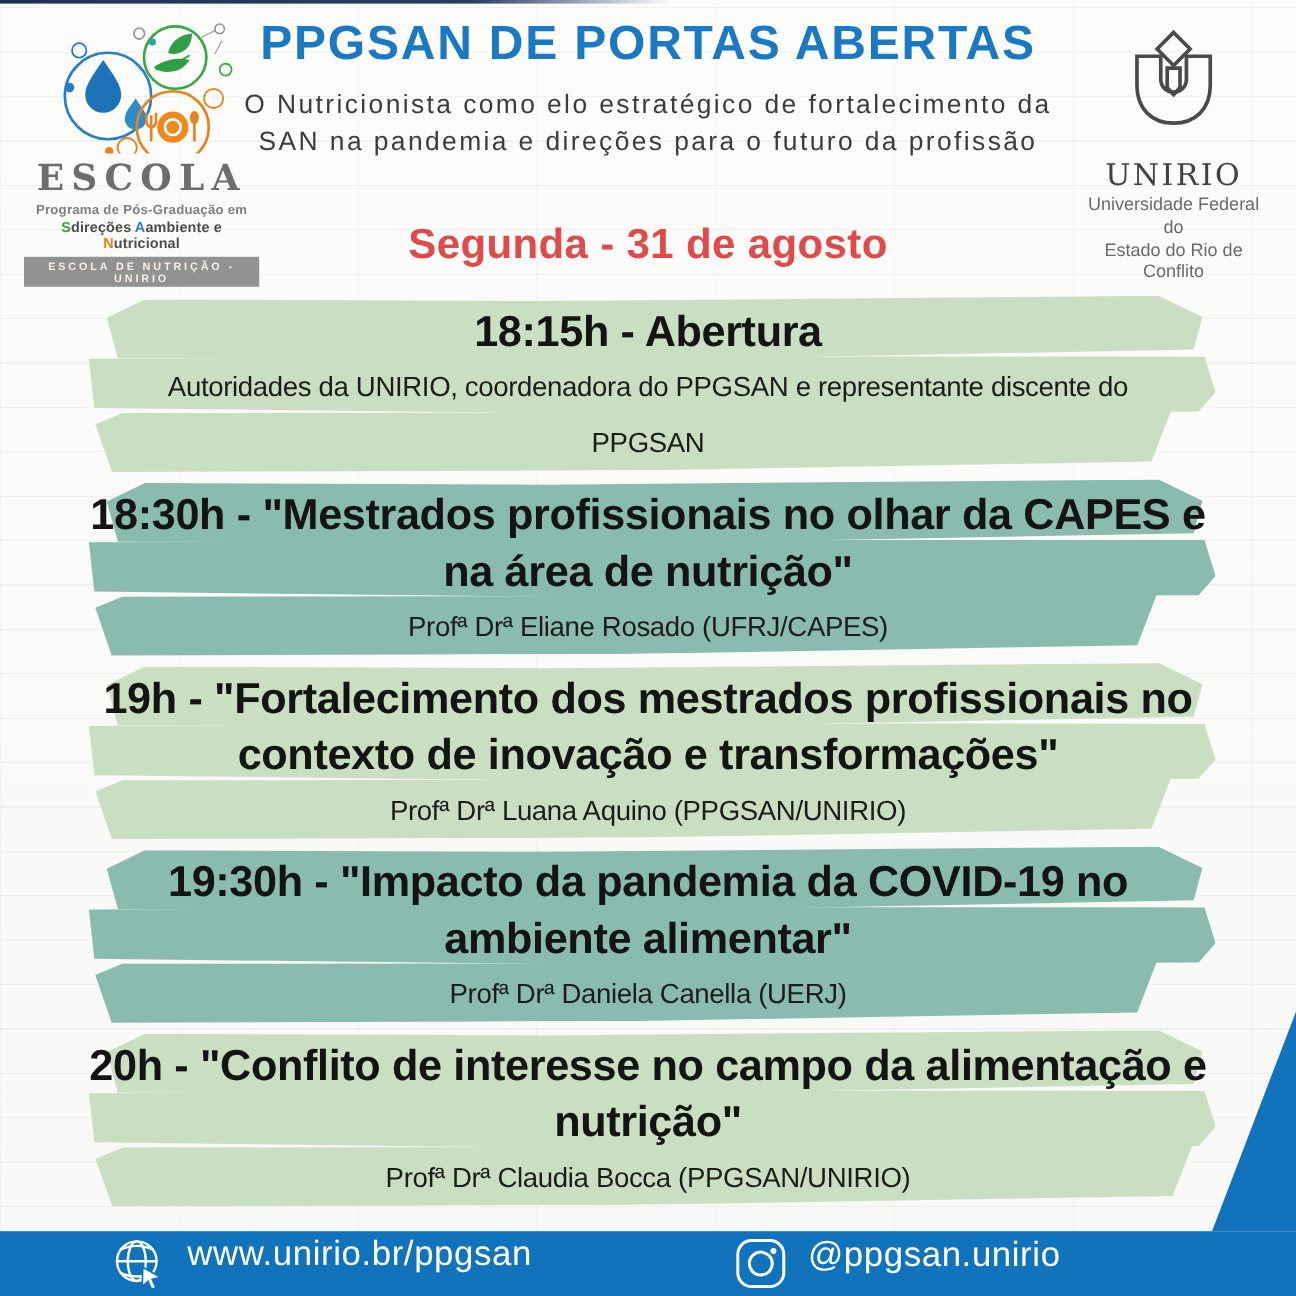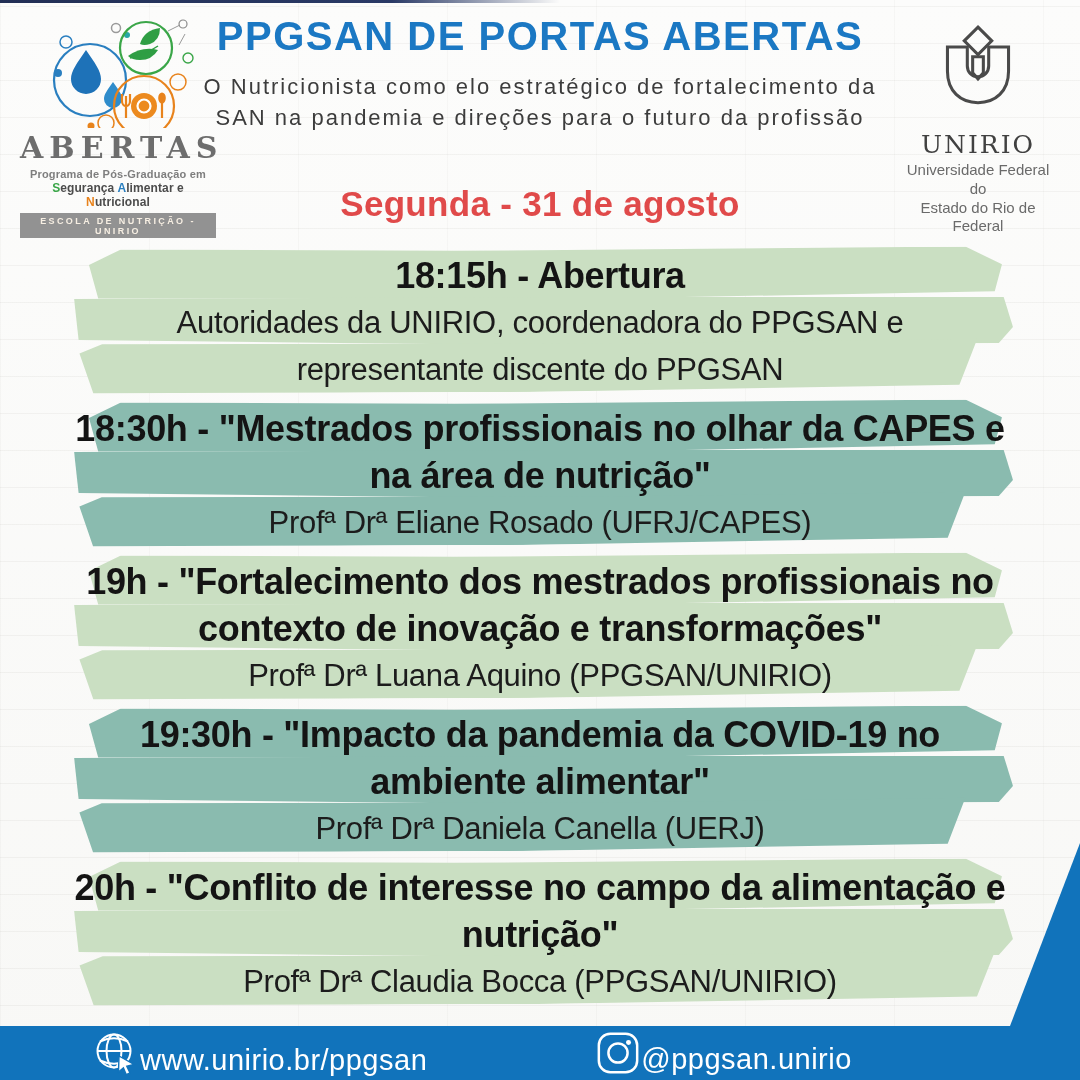--- a/index.html
+++ b/index.html
@@ -42,29 +42,29 @@
   .s1{top:-3px;height:51px;left:16px;right:6px;transform:rotate(-0.2deg);
     clip-path:polygon(0 30%,3.5% 0,40% 5%,96% 0,100% 35%,99.2% 88%,55% 100%,1% 96%);}
   .s2{top:44px;height:50px;left:1px;right:-5px;transform:rotate(0.25deg);
     clip-path:polygon(0 12%,50% 4%,99% 0,100% 60%,98.5% 92%,45% 100%,0.5% 94%);}
   .s3{top:90px;height:51px;left:2px;right:26px;transform:rotate(-0.3deg);
     clip-path:polygon(0.5% 20%,3% 2%,60% 6%,99.5% 0,97.5% 90%,50% 100%,2% 98%);}
   .block:nth-child(even) .s3{right:38px;}
   .block:nth-child(5) .s3{right:8px;}
   .block-text{position:relative;z-index:1;padding-top:1px;}
   .block-title{font-size:36px;font-weight:bold;color:#141414;line-height:47px;letter-spacing:-0.3px;}
-  .block-details{font-size:31px;color:#1c1c1c;line-height:47px;letter-spacing:-0.3px;margin:0 auto;}
+  .block-details{font-size:23px;color:#1c1c1c;line-height:47px;letter-spacing:-0.3px;margin:0 auto;}
   .block:first-child .block-details{max-width:880px;}
 
   
   .corner-triangle{position:absolute;right:0;bottom:54px;width:70px;height:183px;
     background:var(--footer-blue,#1173bb);clip-path:polygon(100% 0,100% 100%,0 100%);}
   .footer{position:absolute;left:0;right:0;bottom:0;height:54px;background:var(--footer-blue,#1173bb);
     display:flex;align-items:center;color:#fff;}
-  .footer-group{display:flex;align-items:flex-end;}
+  .footer-group{display:flex;align-items:flex-start;gap:16px;}
   .footer-group .label{font-size:29px;letter-spacing:0.5px;}
   .site-group{margin-left:92px;}
   .insta-group{margin-left:168px;}
 </style>
 </head>
 <body>
 
 <div class="page">
   <div class="topline"></div>
 
@@ -98,43 +98,43 @@
 
       <g>
         <circle cx="116" cy="88" r="30" fill="none" stroke="#e8831c" stroke-width="2.2"></circle>
         <circle cx="116" cy="88" r="13" fill="#ec8a1f"></circle>
         <circle cx="116" cy="88" r="6.5" fill="none" stroke="#fff" stroke-width="2.2"></circle>
         <path d="M98 78v22M94 76v7a4 5 0 0 0 8 0v-7" stroke="#e8831c" stroke-width="2.2" fill="none"></path>
         <ellipse cx="134" cy="80" rx="3.8" ry="5.5" fill="#e8831c"></ellipse>
         <line x1="134" y1="85" x2="134" y2="100" stroke="#e8831c" stroke-width="2.2"></line>
       </g>
     </svg>
-    <div class="acronym">ABERTAS</div>
+    <div class="acronym">ESCOLA</div>
     <div class="program-line">Programa de Pós-Graduação em</div>
-    <div class="san-line"><span class="san-g">S</span><span>egurança </span><span class="san-b">A</span><span>limentar e </span><span class="san-o">N</span><span>utricional</span></div>
+    <div class="san-line"><span class="san-g">S</span><span>direções </span><span class="san-b">A</span><span>ambiente e </span><span class="san-o">N</span><span>utricional</span></div>
     <div class="banner">ESCOLA DE NUTRIÇÃO - UNIRIO</div>
   </div>
 
   <div class="title-area">
     <div class="main-title">PPGSAN DE PORTAS ABERTAS</div>
     <div class="subtitle">O Nutricionista como elo estratégico de fortalecimento da SAN na pandemia e direções para o futuro da profissão</div>
   </div>
 
   <div class="unirio-logo">
     <svg width="92" height="84" viewBox="0 0 120 110">
       <g fill="none" stroke="#4a4a4a" stroke-width="4">
         <path d="M60 4 L78 22 L60 40 L42 22 Z"></path>
         <path d="M20 30 L46 30 L46 55 C46 63 52 69 60 69 C68 69 74 63 74 55 L74 30 L100 30 L100 62 C100 88 83 103 60 103 C37 103 20 88 20 62 Z"></path>
         <path d="M53 43 L67 43 L67 64 L60 72 L53 64 Z"></path>
       </g>
     </svg>
     <div class="name">UNIRIO</div>
     <div class="sub">
       <div>Universidade Federal do</div>
-      <div>Estado do Rio de Federal</div>
+      <div>Estado do Rio de Conflito</div>
     </div>
   </div>
 
   <div class="content">
     <div class="date-heading">Segunda - 31 de agosto</div>
     <div class="blocks">
 
       <div class="block light">
         <div class="stroke s1"></div>
         <div class="stroke s2"></div>

